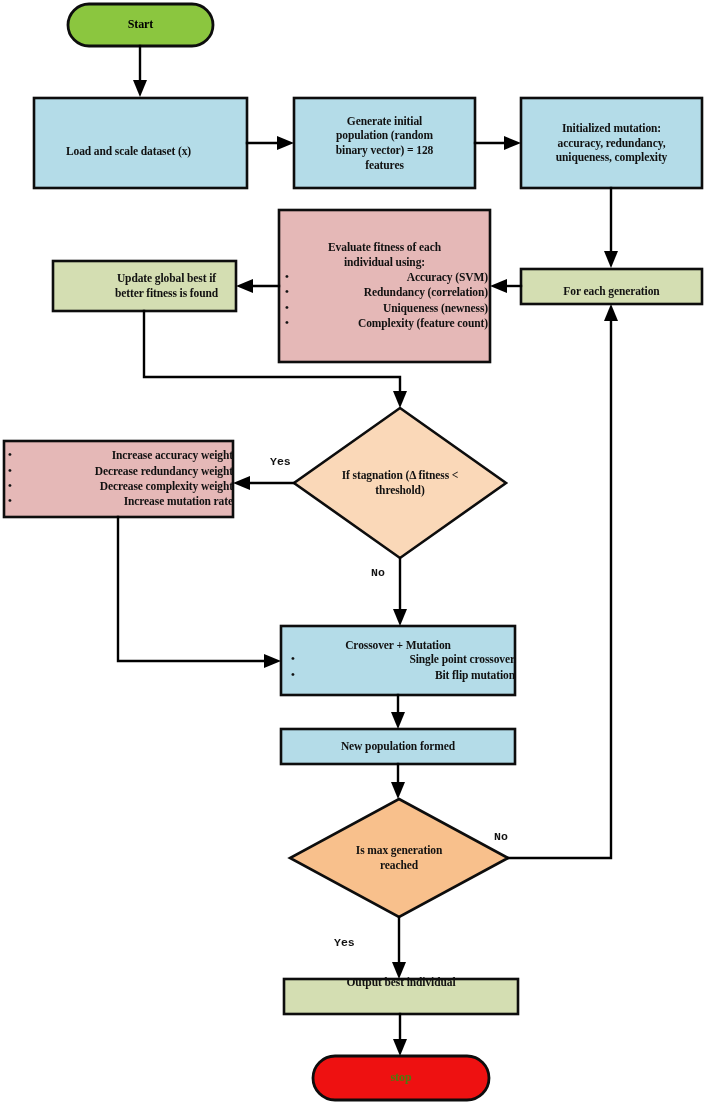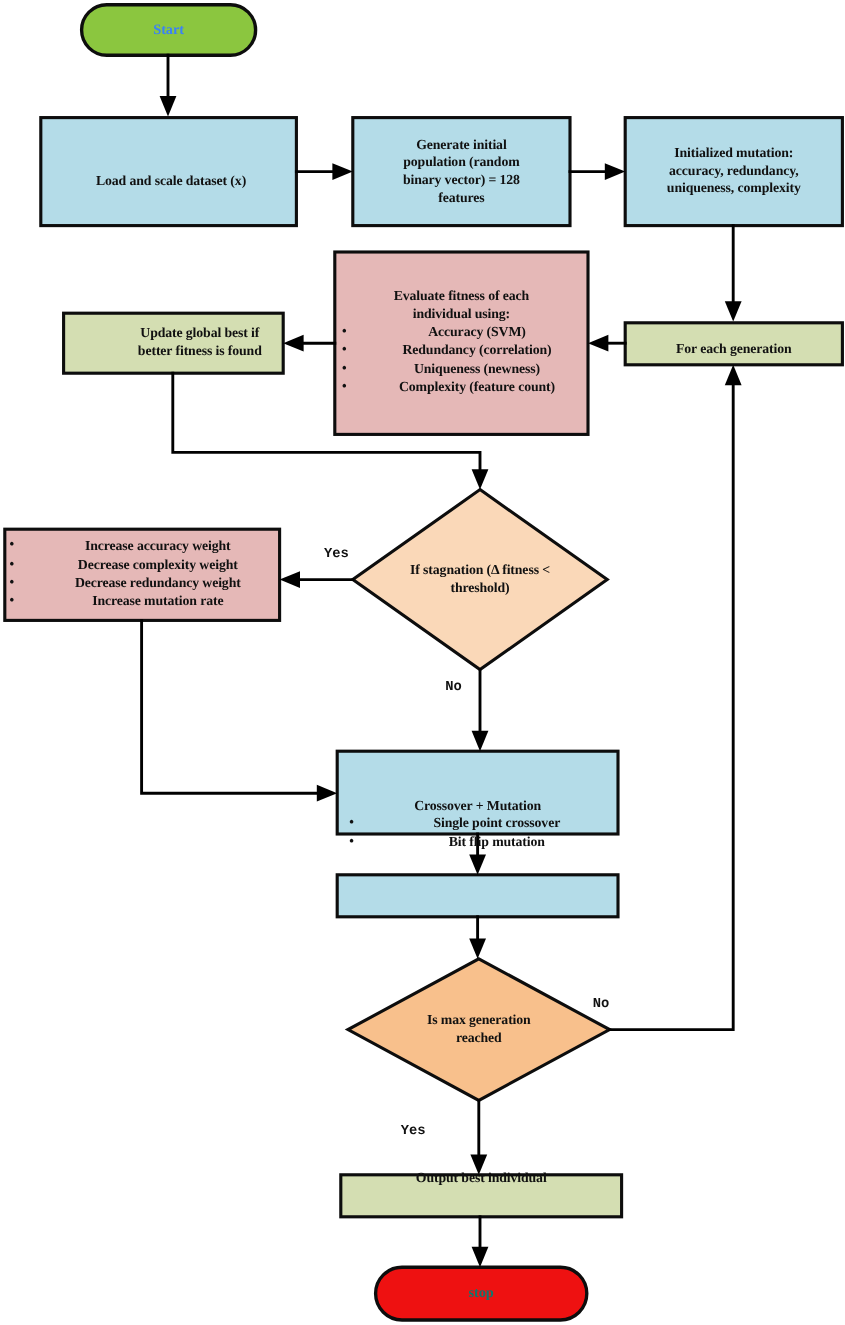--- a/index.html
+++ b/index.html
@@ -54,32 +54,32 @@
     line-height: 1.28;
     text-align: center;
     display: flex;
     flex-direction: column;
     justify-content: center;
     box-sizing: border-box;
     pointer-events: none;
     letter-spacing: -0.1px;
   }
   .node-text.terminal-start {
-    color: #3b82f6;
+    color: #000000;
     font-size: 12px;
   }
   .node-text.terminal-stop {
-    color: #0f766e;
+    color: #4d7c0f;
     font-size: 12px;
   }
   .bullet-list {
     list-style: none;
     margin: 0;
     padding: 0;
-    text-align: center;
+    text-align: right;
   }
   .bullet-list li {
     position: relative;
     padding-left: 26px;
     line-height: 1.34;
     white-space: nowrap;
   }
   .bullet-list li::before {
     content: "\2022";
     position: absolute;
@@ -185,21 +185,21 @@
 
     <line class="conn-line" x1="400" y1="1014" x2="400" y2="1045"></line>
     <polygon class="arrow-head" points="400,1056 393,1039 407,1039"></polygon>
 
   </svg>
 
   <div class="node-text terminal-start" style="left:68px; top:4px; width:145px; height:42px;">
     <span class="plain-line">Start</span>
   </div>
 
-  <div class="node-text" style="left:36px; top:98px; width:213px; height:106px;">
+  <div class="node-text" style="left:22px; top:98px; width:213px; height:106px;">
     <span class="plain-line">Load and scale dataset (x)</span>
   </div>
 
   <div class="node-text" style="left:294px; top:98px; width:181px; height:90px;align-items:center;">
     <span class="plain-line">Generate initial</span>
     <span class="plain-line">population (random</span>
     <span class="plain-line">binary vector) = 128</span>
     <span class="plain-line">features</span>
   </div>
 
@@ -230,34 +230,37 @@
   </div>
 
   <div class="node-text" style="left:294px; top:455px; width:212px; height:56px;">
     <span class="plain-line">If stagnation (Δ fitness &lt;</span>
     <span class="plain-line">threshold)</span>
   </div>
 
   <div class="node-text" style="left:4px; top:441px; width:229px; height:76px;">
     <ul class="bullet-list">
       <li>Increase accuracy weight</li>
+      <li>Decrease redundancy weight</li>
       <li>Decrease complexity weight</li>
-      <li>Decrease redundancy weight</li>
       <li>Increase mutation rate</li>
     </ul>
   </div>
 
-  <div class="node-text" style="left:281px; top:626px; width:234px; height:69px;margin-top:27px;">
+  <div class="node-text" style="left:281px; top:626px; width:234px; height:69px;">
     <span class="head-line">Crossover + Mutation</span>
     <ul class="bullet-list" style="padding-left:6px;">
       <li>Single point crossover</li>
       <li>Bit flip mutation</li>
     </ul>
   </div>
 
+  <div class="node-text" style="left:281px; top:729px; width:234px; height:35px;">
+    <span class="plain-line">New population formed</span>
+  </div>
 
   <div class="node-text" style="left:300px; top:833px; width:198px; height:50px;">
     <span class="plain-line">Is max generation</span>
     <span class="plain-line">reached</span>
   </div>
 
   <div class="node-text" style="left:284px; top:965px; width:234px; height:35px;">
     <span class="plain-line">Output best individual</span>
   </div>
 

